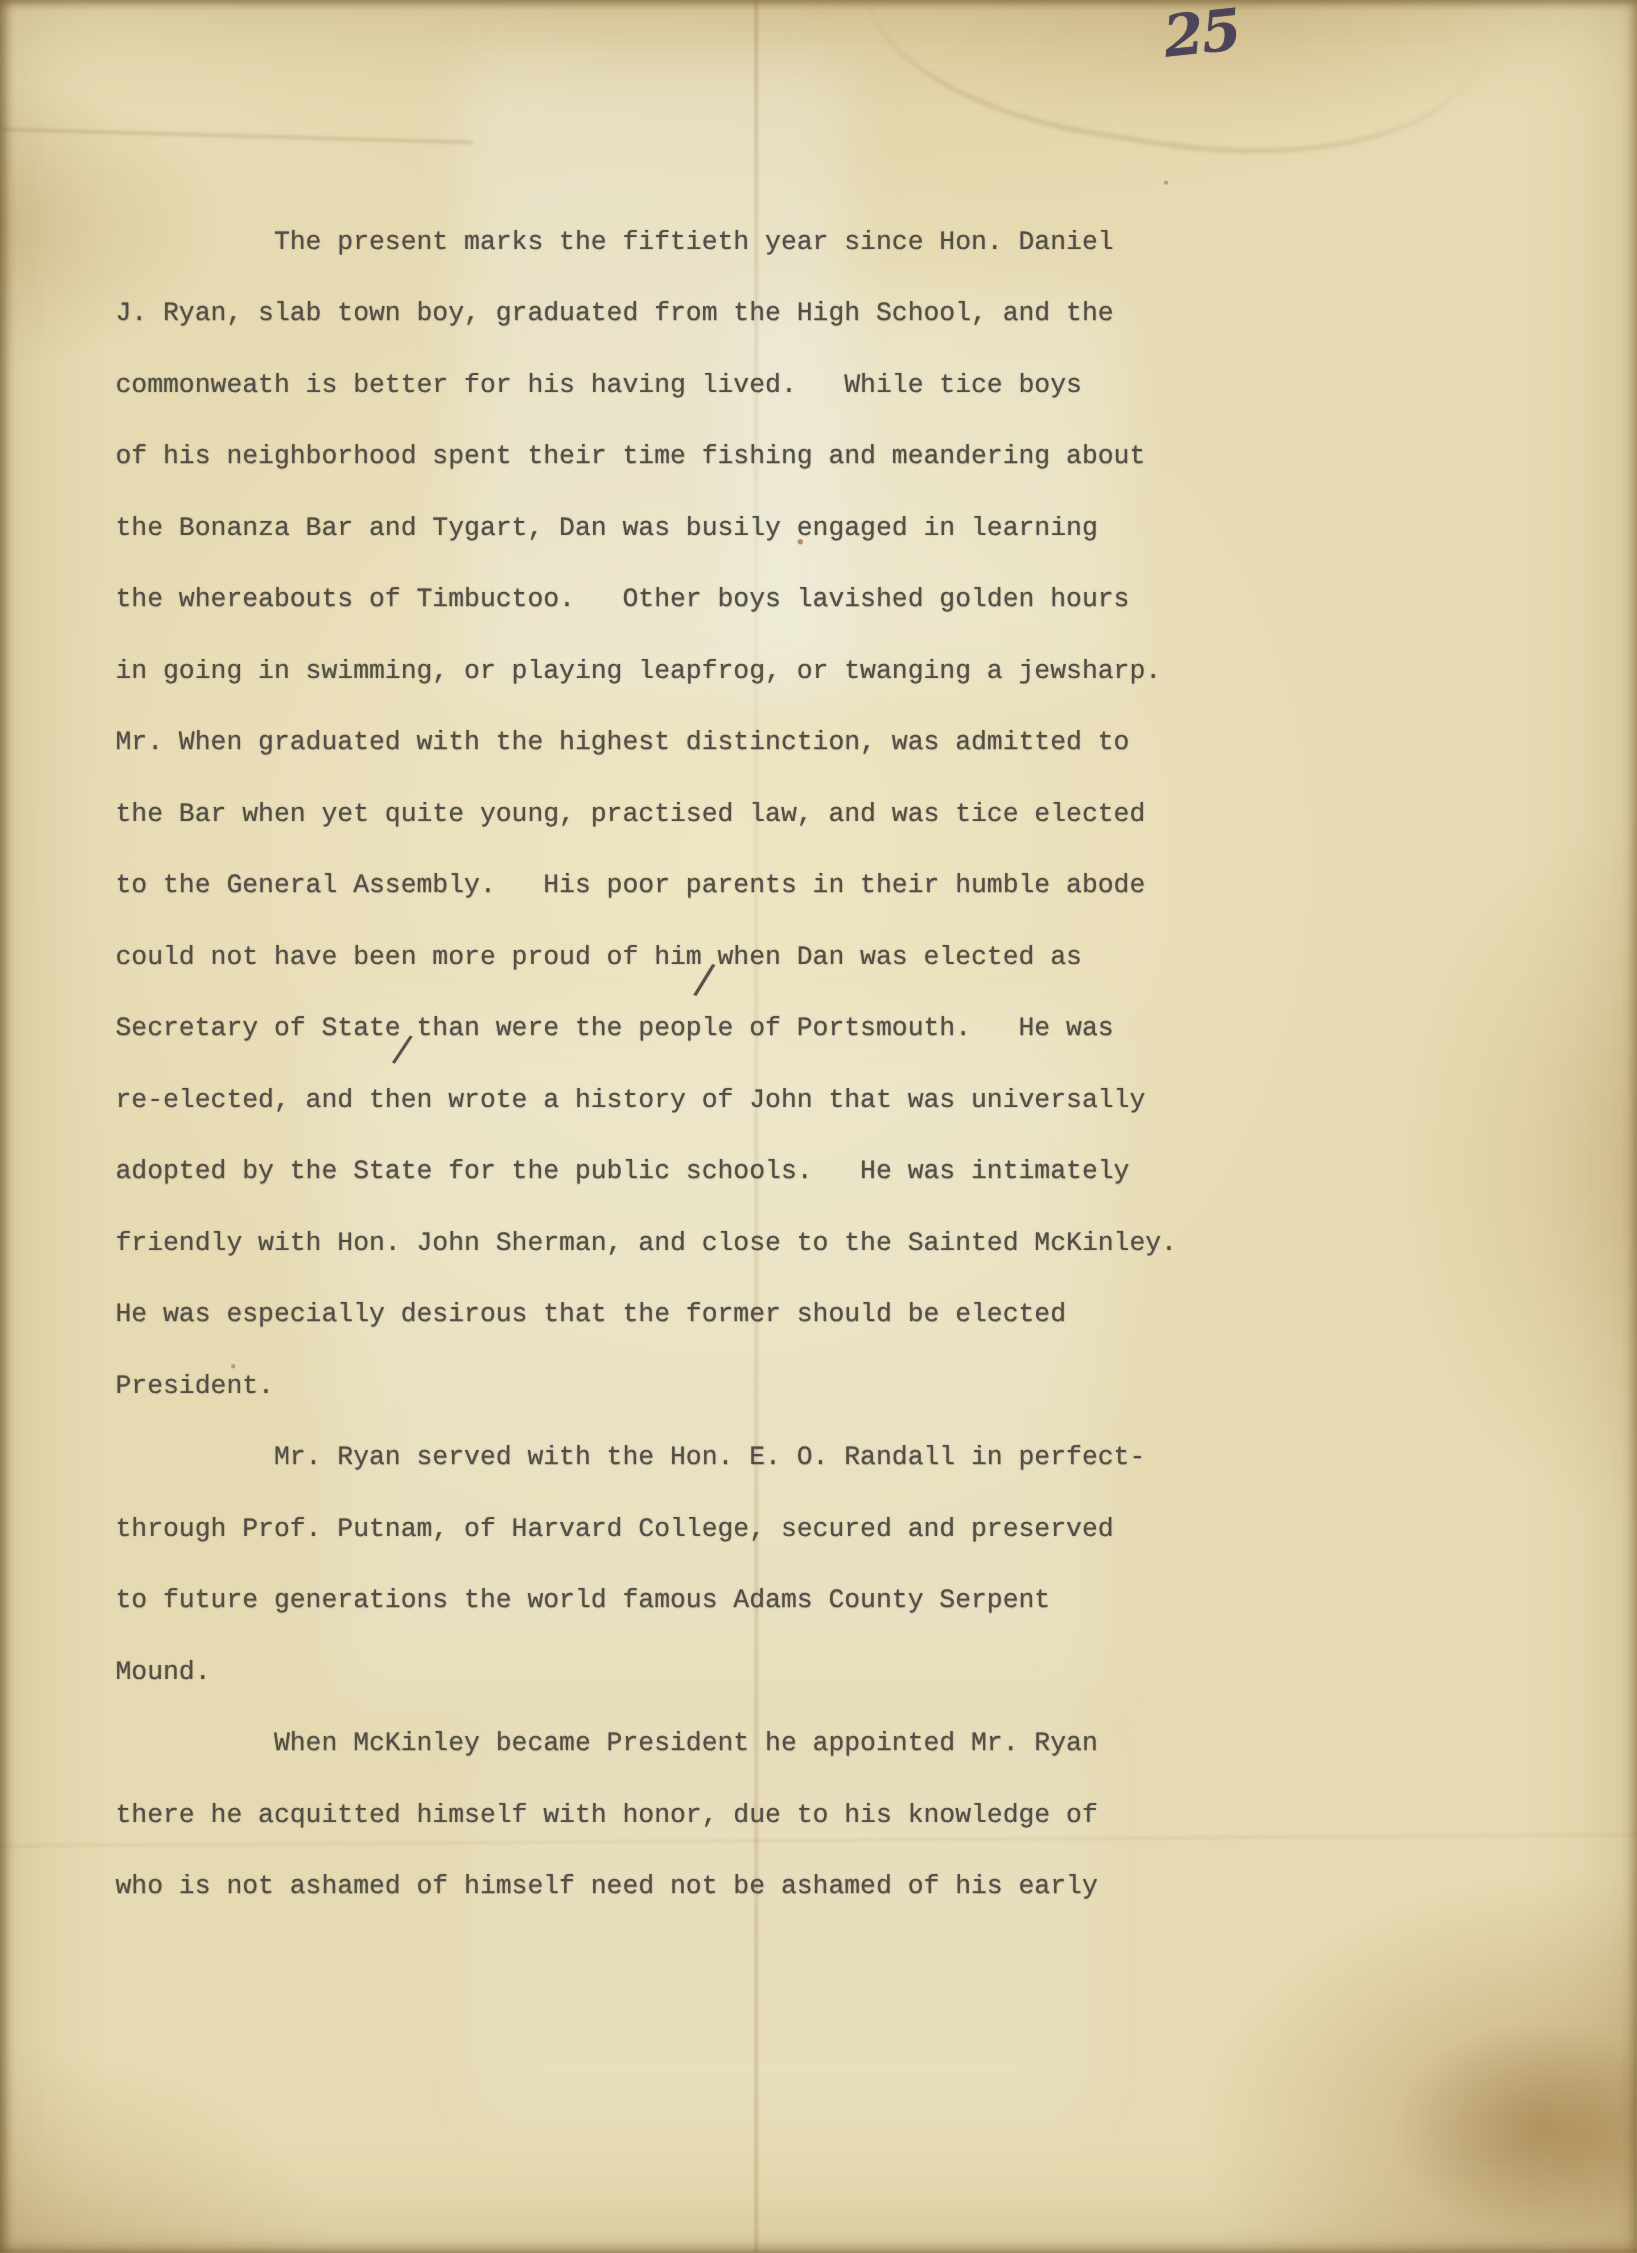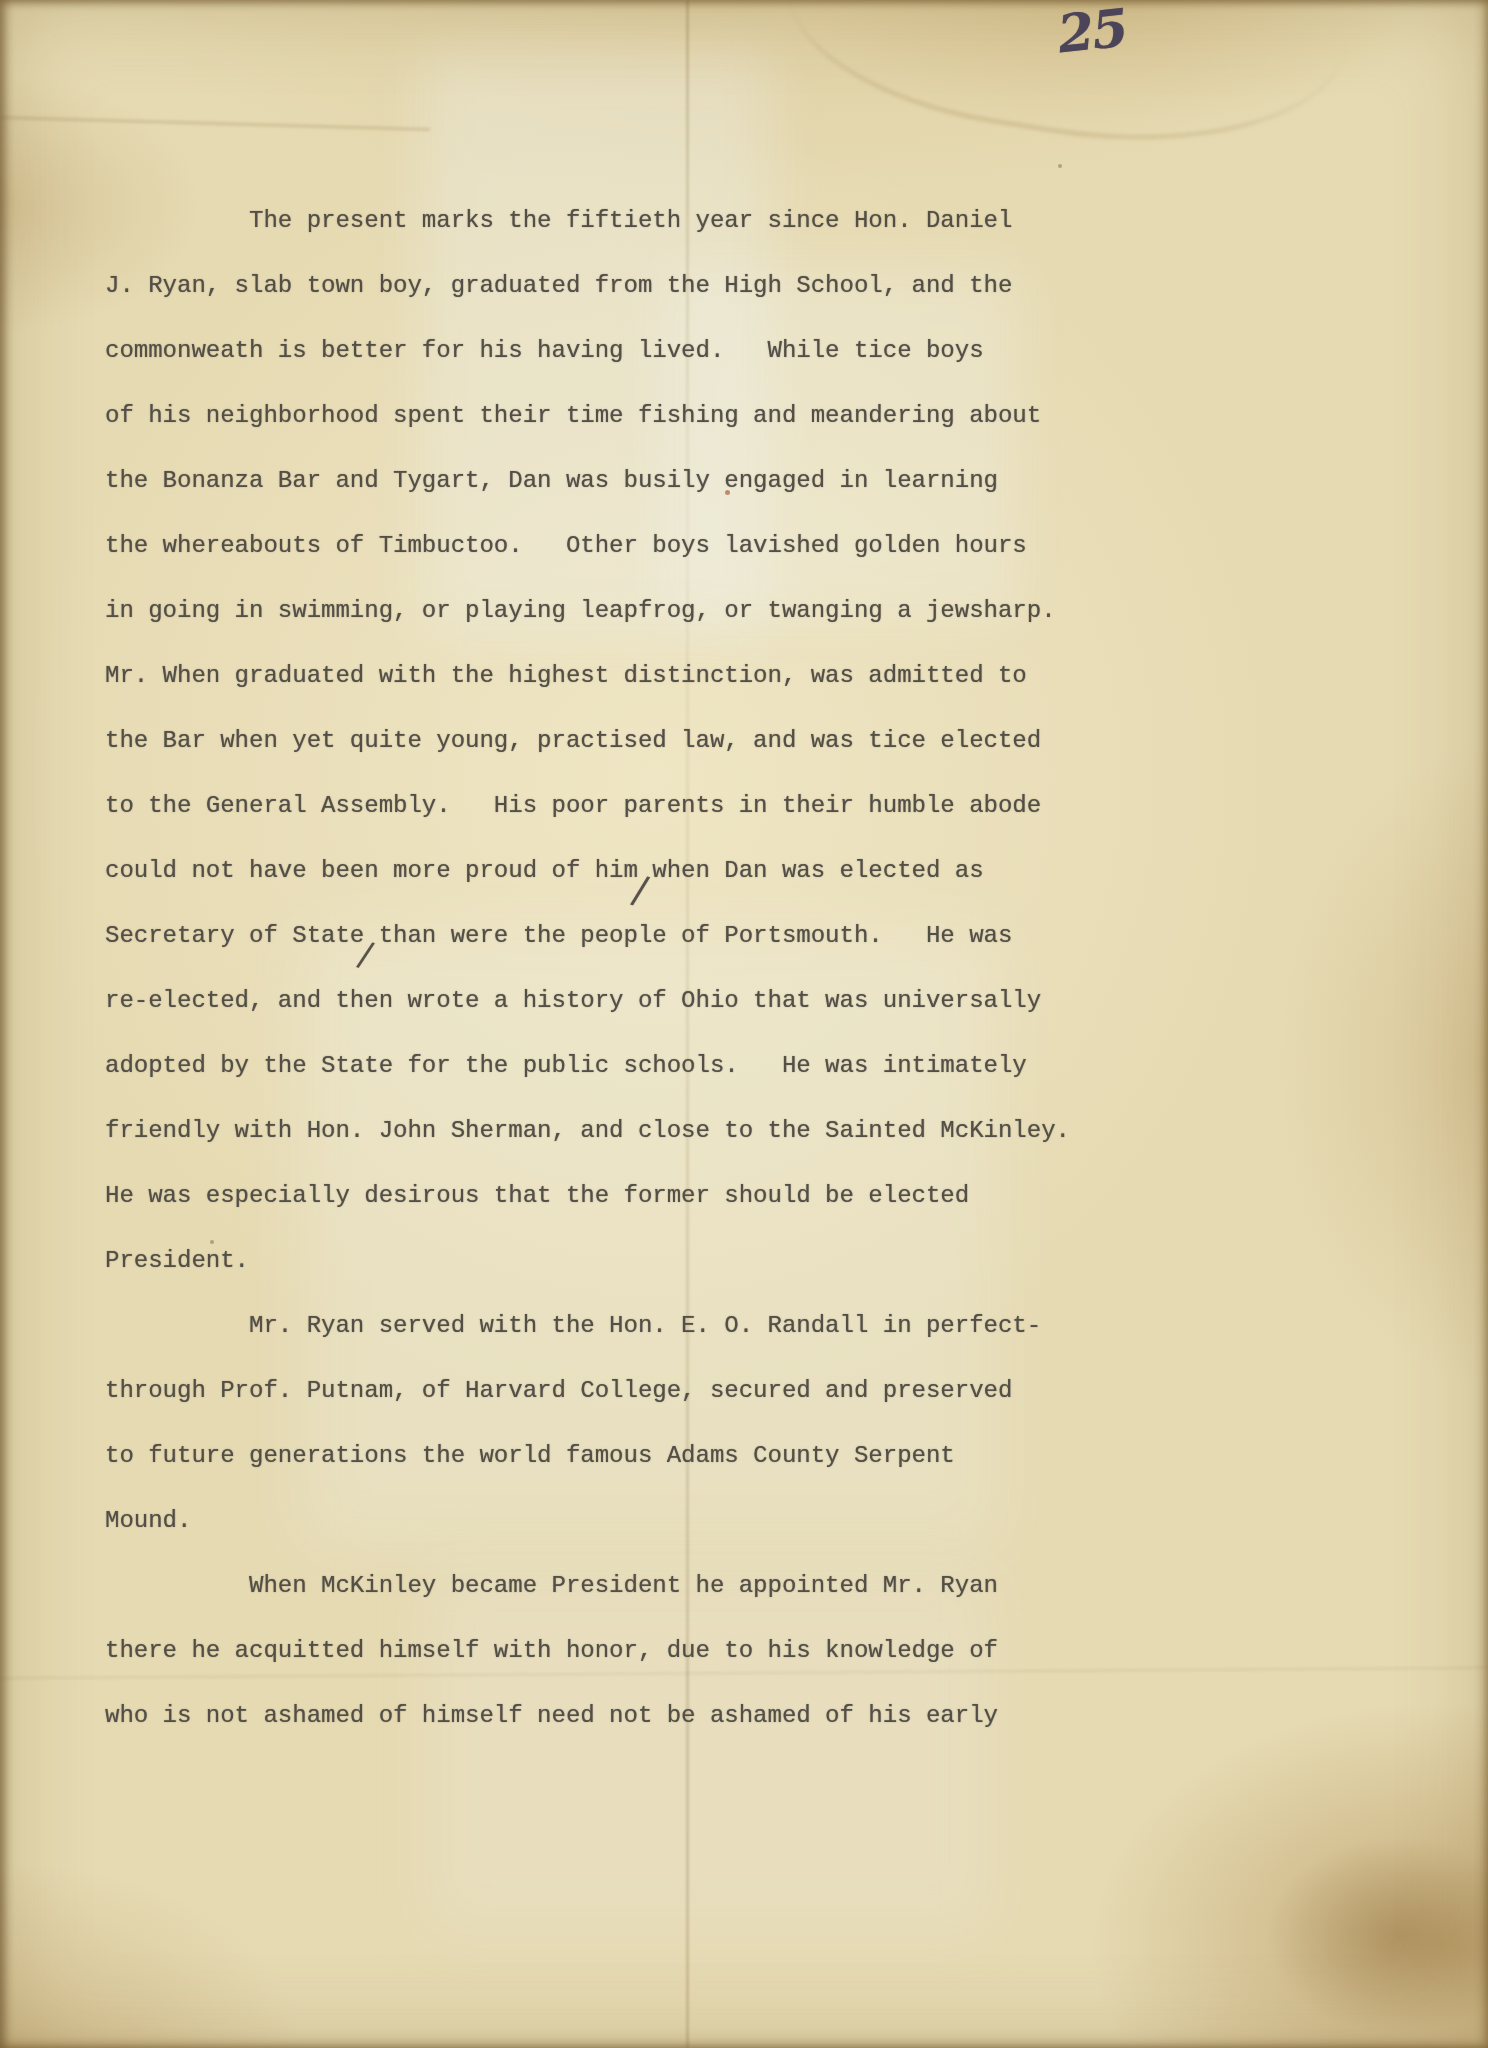--- a/index.html
+++ b/index.html
@@ -106,21 +106,21 @@
     <div class="line">commonweath is better for his having lived.   While tice boys</div>
     <div class="line">of his neighborhood spent their time fishing and meandering about</div>
     <div class="line">the Bonanza Bar and Tygart, Dan was busily engaged in learning</div>
     <div class="line">the whereabouts of Timbuctoo.   Other boys lavished golden hours</div>
     <div class="line">in going in swimming, or playing leapfrog, or twanging a jewsharp.</div>
     <div class="line">Mr. When graduated with the highest distinction, was admitted to</div>
     <div class="line">the Bar when yet quite young, practised law, and was tice elected</div>
     <div class="line">to the General Assembly.   His poor parents in their humble abode</div>
     <div class="line">could not have been more proud of him when Dan was elected as</div>
     <div class="line">Secretary of State than were the people of Portsmouth.   He was</div>
-    <div class="line">re-elected, and then wrote a history of Ohio that was universally</div>
+    <div class="line">re-elected, and then wrote a history of John that was universally</div>
     <div class="line">adopted by the State for the public schools.   He was intimately</div>
     <div class="line">friendly with Hon. John Sherman, and close to the Sainted McKinley.</div>
     <div class="line">He was especially desirous that the former should be elected</div>
     <div class="line">President.</div>
 
     <div class="line">          Mr. Ryan served with the Hon. E. O. Randall in perfect-</div>
     <div class="line">through Prof. Putnam, of Harvard College, secured and preserved</div>
     <div class="line">to future generations the world famous Adams County Serpent</div>
     <div class="line">Mound.</div>
 

